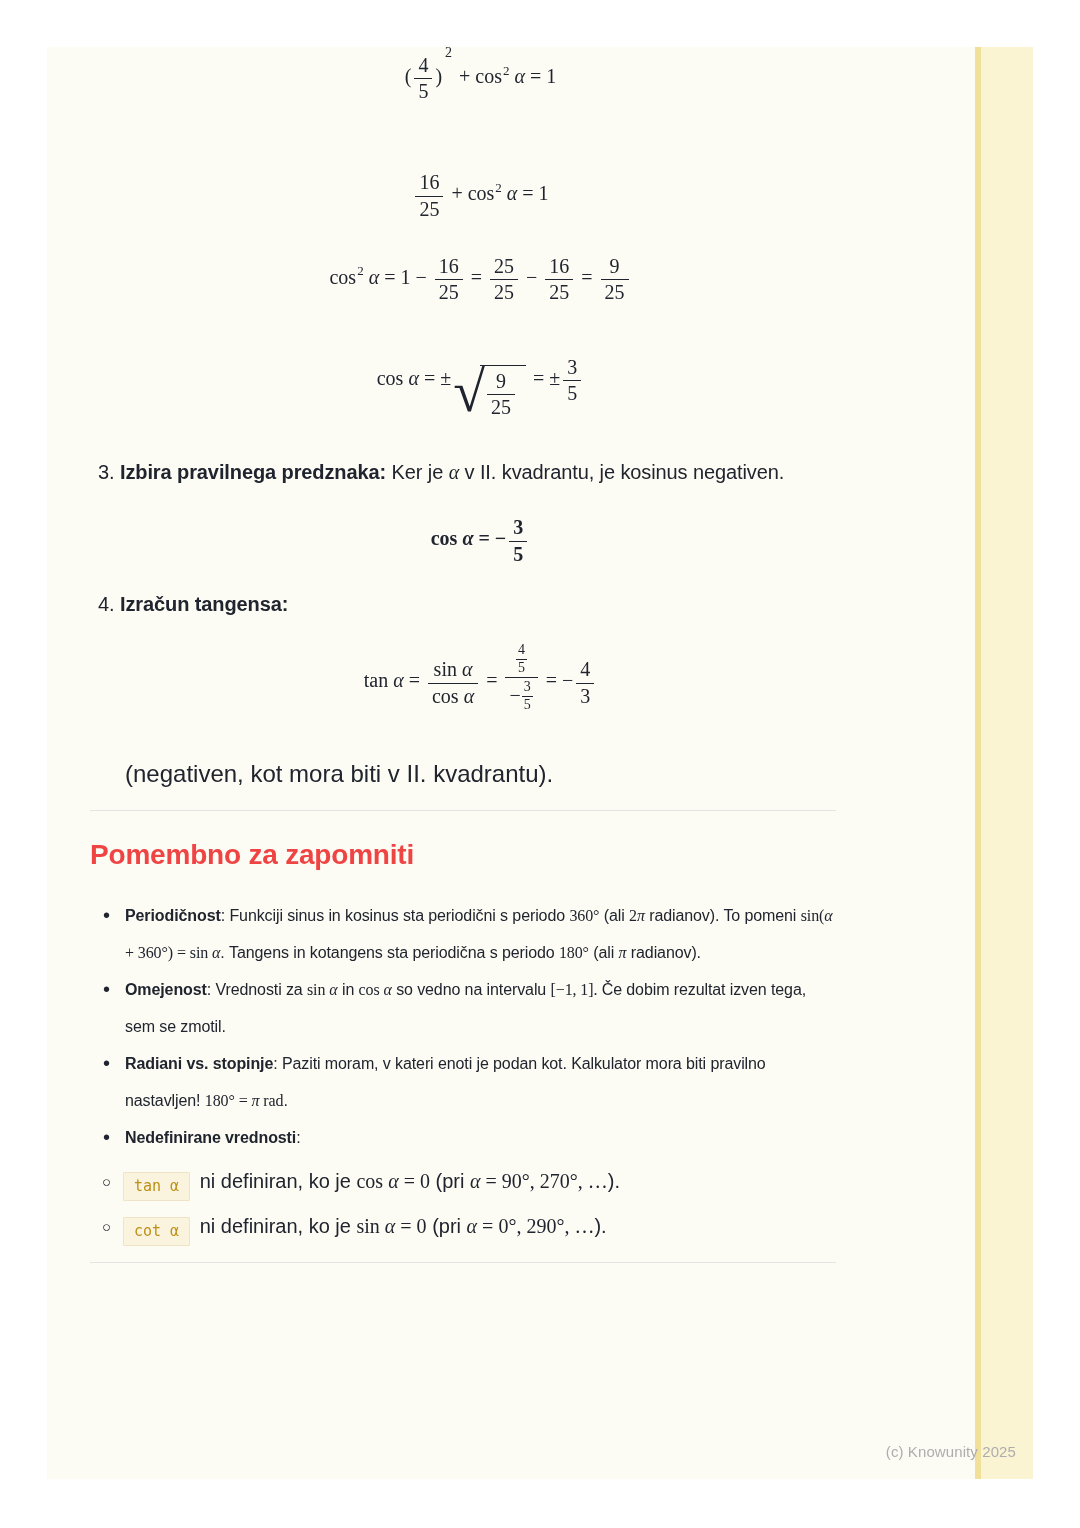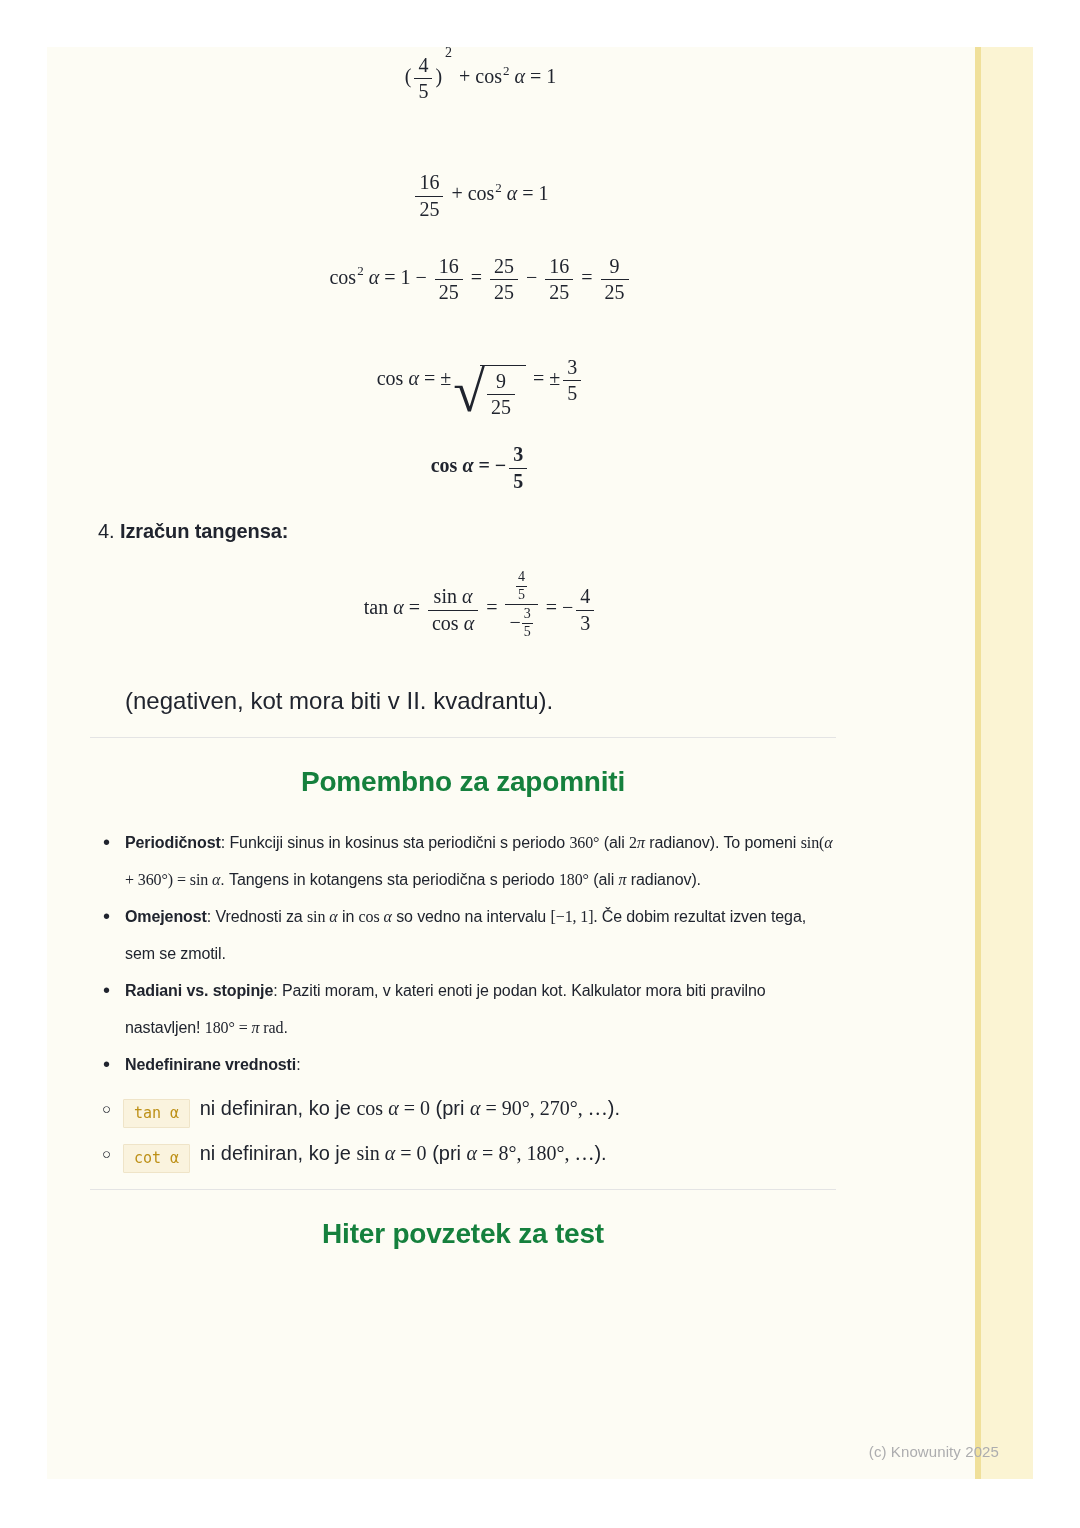--- a/index.html
+++ b/index.html
@@ -53,39 +53,39 @@
   .seg-b { font-weight:700; }
   .seg-m { font-family:"Liberation Serif","DejaVu Serif",serif; }
   .seg-mi { font-family:"Liberation Serif","DejaVu Serif",serif; font-style:italic; }
 
   .note { margin-top:42px; margin-left:35px; font-size:24px; line-height:37px; }
 
   .divider { border:none; border-top:1px solid #E4E4E4; margin-top:18px; }
   #divider2 { margin-top:16px; }
 
   .section-heading { margin-top:28px; font-size:28px; font-weight:700;
-                     color:#15803d; letter-spacing:-0.2px;text-align:center; }
+                     color:#ef4444; letter-spacing:-0.2px; }
 
   
   .blist { margin-top:26px; }
   .bitem { display:flex; align-items:flex-start; margin-top:5px; }
   .bitem:first-child { margin-top:0; }
   .bmarker { flex:0 0 35px; padding-left:13px; font-size:20px; line-height:37px; }
   .btext { flex:1; font-size:16px; line-height:37px; letter-spacing:-0.1px; }
   .sublist { margin-top:2px; }
   .subitem { display:flex; align-items:flex-start; margin-top:7px; }
   .submarker { flex:0 0 33px; padding-left:12px; font-size:15px; line-height:37px; }
   .subtext { flex:1; font-size:20px; line-height:37px; }
 
   .code-chip { display:inline-block; font-family:"DejaVu Sans Mono","Liberation Mono",monospace;
                font-size:15px; color:#BD9017; background:#FAF3DE;
                border:1px solid #EFE4C8; border-radius:1px;
                padding:3px 10px 4px; line-height:20px; vertical-align:-3px; margin-right:4px; }
 
-  .footer-credit { position:absolute; top:1396px; right:34px; font-size:15px;
+  .footer-credit { position:absolute; top:1396px; right:17px; font-size:15px;
                    color:#ADADAF; letter-spacing:0.1px; }
 </style>
 </head>
 <body>
 
 <div class="page">
   <div class="margin-stripe"></div>
   <div class="margin-stripe-line"></div>
 
   <div class="content">
@@ -94,20 +94,21 @@
 
     <div id="eq2" class="equation"><span class="frac"><span class="num">16</span><span class="den">25</span></span><span class="mtxt"> + cos</span><span class="msup">2</span><span class="mtxt"> </span><span class="mvar">α</span><span class="mtxt"> = 1</span></div>
 
     <div id="eq3" class="equation"><span class="mtxt">cos</span><span class="msup">2</span><span class="mtxt"> </span><span class="mvar">α</span><span class="mtxt"> = 1 − </span><span class="frac"><span class="num">16</span><span class="den">25</span></span><span class="mtxt"> = </span><span class="frac"><span class="num">25</span><span class="den">25</span></span><span class="mtxt"> − </span><span class="frac"><span class="num">16</span><span class="den">25</span></span><span class="mtxt"> = </span><span class="frac"><span class="num">9</span><span class="den">25</span></span></div>
 
     <div id="eq4" class="equation"><span class="mtxt">cos </span><span class="mvar">α</span><span class="mtxt"> = ±</span><span class="sqrt">
           <span class="radsign">√</span>
           <span class="radicand"><span class="frac"><span class="num">9</span><span class="den">25</span></span></span>
         </span><span class="mtxt"> = ±</span><span class="frac"><span class="num">3</span><span class="den">5</span></span></div>
 
+    <div id="step3" class="step"><span class="seg-r">3. </span><span class="seg-b">Izbira pravilnega predznaka:</span><span class="seg-r"> Ker je </span><span class="seg-mi">α</span><span class="seg-r"> v II. kvadrantu, je kosinus negativen.</span></div>
 
     <div id="eq5" class="equation"><span class="mtxt">cos </span><span class="mvar">α</span><span class="mtxt"> = −</span><span class="frac"><span class="num">3</span><span class="den">5</span></span></div>
 
     <div id="step4" class="step"><span class="seg-r">4. </span><span class="seg-b">Izračun tangensa:</span></div>
 
     <div id="eq6" class="equation"><span class="mtxt">tan </span><span class="mvar">α</span><span class="mtxt"> = </span><span class="frac"><span class="num"><span class="mtxt">sin </span><span class="mvar">α</span></span><span class="den"><span class="mtxt">cos </span><span class="mvar">α</span></span></span><span class="mtxt"> = </span><span class="frac"><span class="num"><span class="sfrac"><span class="num">4</span><span class="den">5</span></span></span><span class="den"><span class="mtxt">−</span><span class="sfrac"><span class="num">3</span><span class="den">5</span></span></span></span><span class="mtxt"> = −</span><span class="frac"><span class="num">4</span><span class="den">3</span></span></div>
 
     <div class="note"><span class="seg-r">(negativen, kot mora biti v II. kvadrantu).</span></div>
 
     <hr id="divider1" class="divider">
@@ -138,26 +139,25 @@
             <span class="bmarker">•</span>
             <span class="btext"><span class="seg-b">Nedefinirane vrednosti</span><span class="seg-r">:</span></span>
           </div>
           <div class="sublist">
             <div class="subitem">
               <span class="submarker">○</span>
               <span class="subtext"><span class="code-chip">tan α</span><span class="seg-r"> ni definiran, ko je </span><span class="seg-m">cos </span><span class="seg-mi">α</span><span class="seg-m"> = 0</span><span class="seg-r"> (pri </span><span class="seg-mi">α</span><span class="seg-m"> = 90°, 270°, …</span><span class="seg-r">).</span></span>
             </div>
             <div class="subitem">
               <span class="submarker">○</span>
-              <span class="subtext"><span class="code-chip">cot α</span><span class="seg-r"> ni definiran, ko je </span><span class="seg-m">sin </span><span class="seg-mi">α</span><span class="seg-m"> = 0</span><span class="seg-r"> (pri </span><span class="seg-mi">α</span><span class="seg-m"> = 8°, 180°, …</span><span class="seg-r">).</span></span>
+              <span class="subtext"><span class="code-chip">cot α</span><span class="seg-r"> ni definiran, ko je </span><span class="seg-m">sin </span><span class="seg-mi">α</span><span class="seg-m"> = 0</span><span class="seg-r"> (pri </span><span class="seg-mi">α</span><span class="seg-m"> = 0°, 290°, …</span><span class="seg-r">).</span></span>
             </div>
           </div>
         </div>
       </div>
 
     <hr id="divider2" class="divider">
 
-    <h2 class="section-heading">Hiter povzetek za test</h2>
 
   </div>
 
   <div class="footer-credit">(c) Knowunity 2025</div>
 </div>
 
 </body></html>

